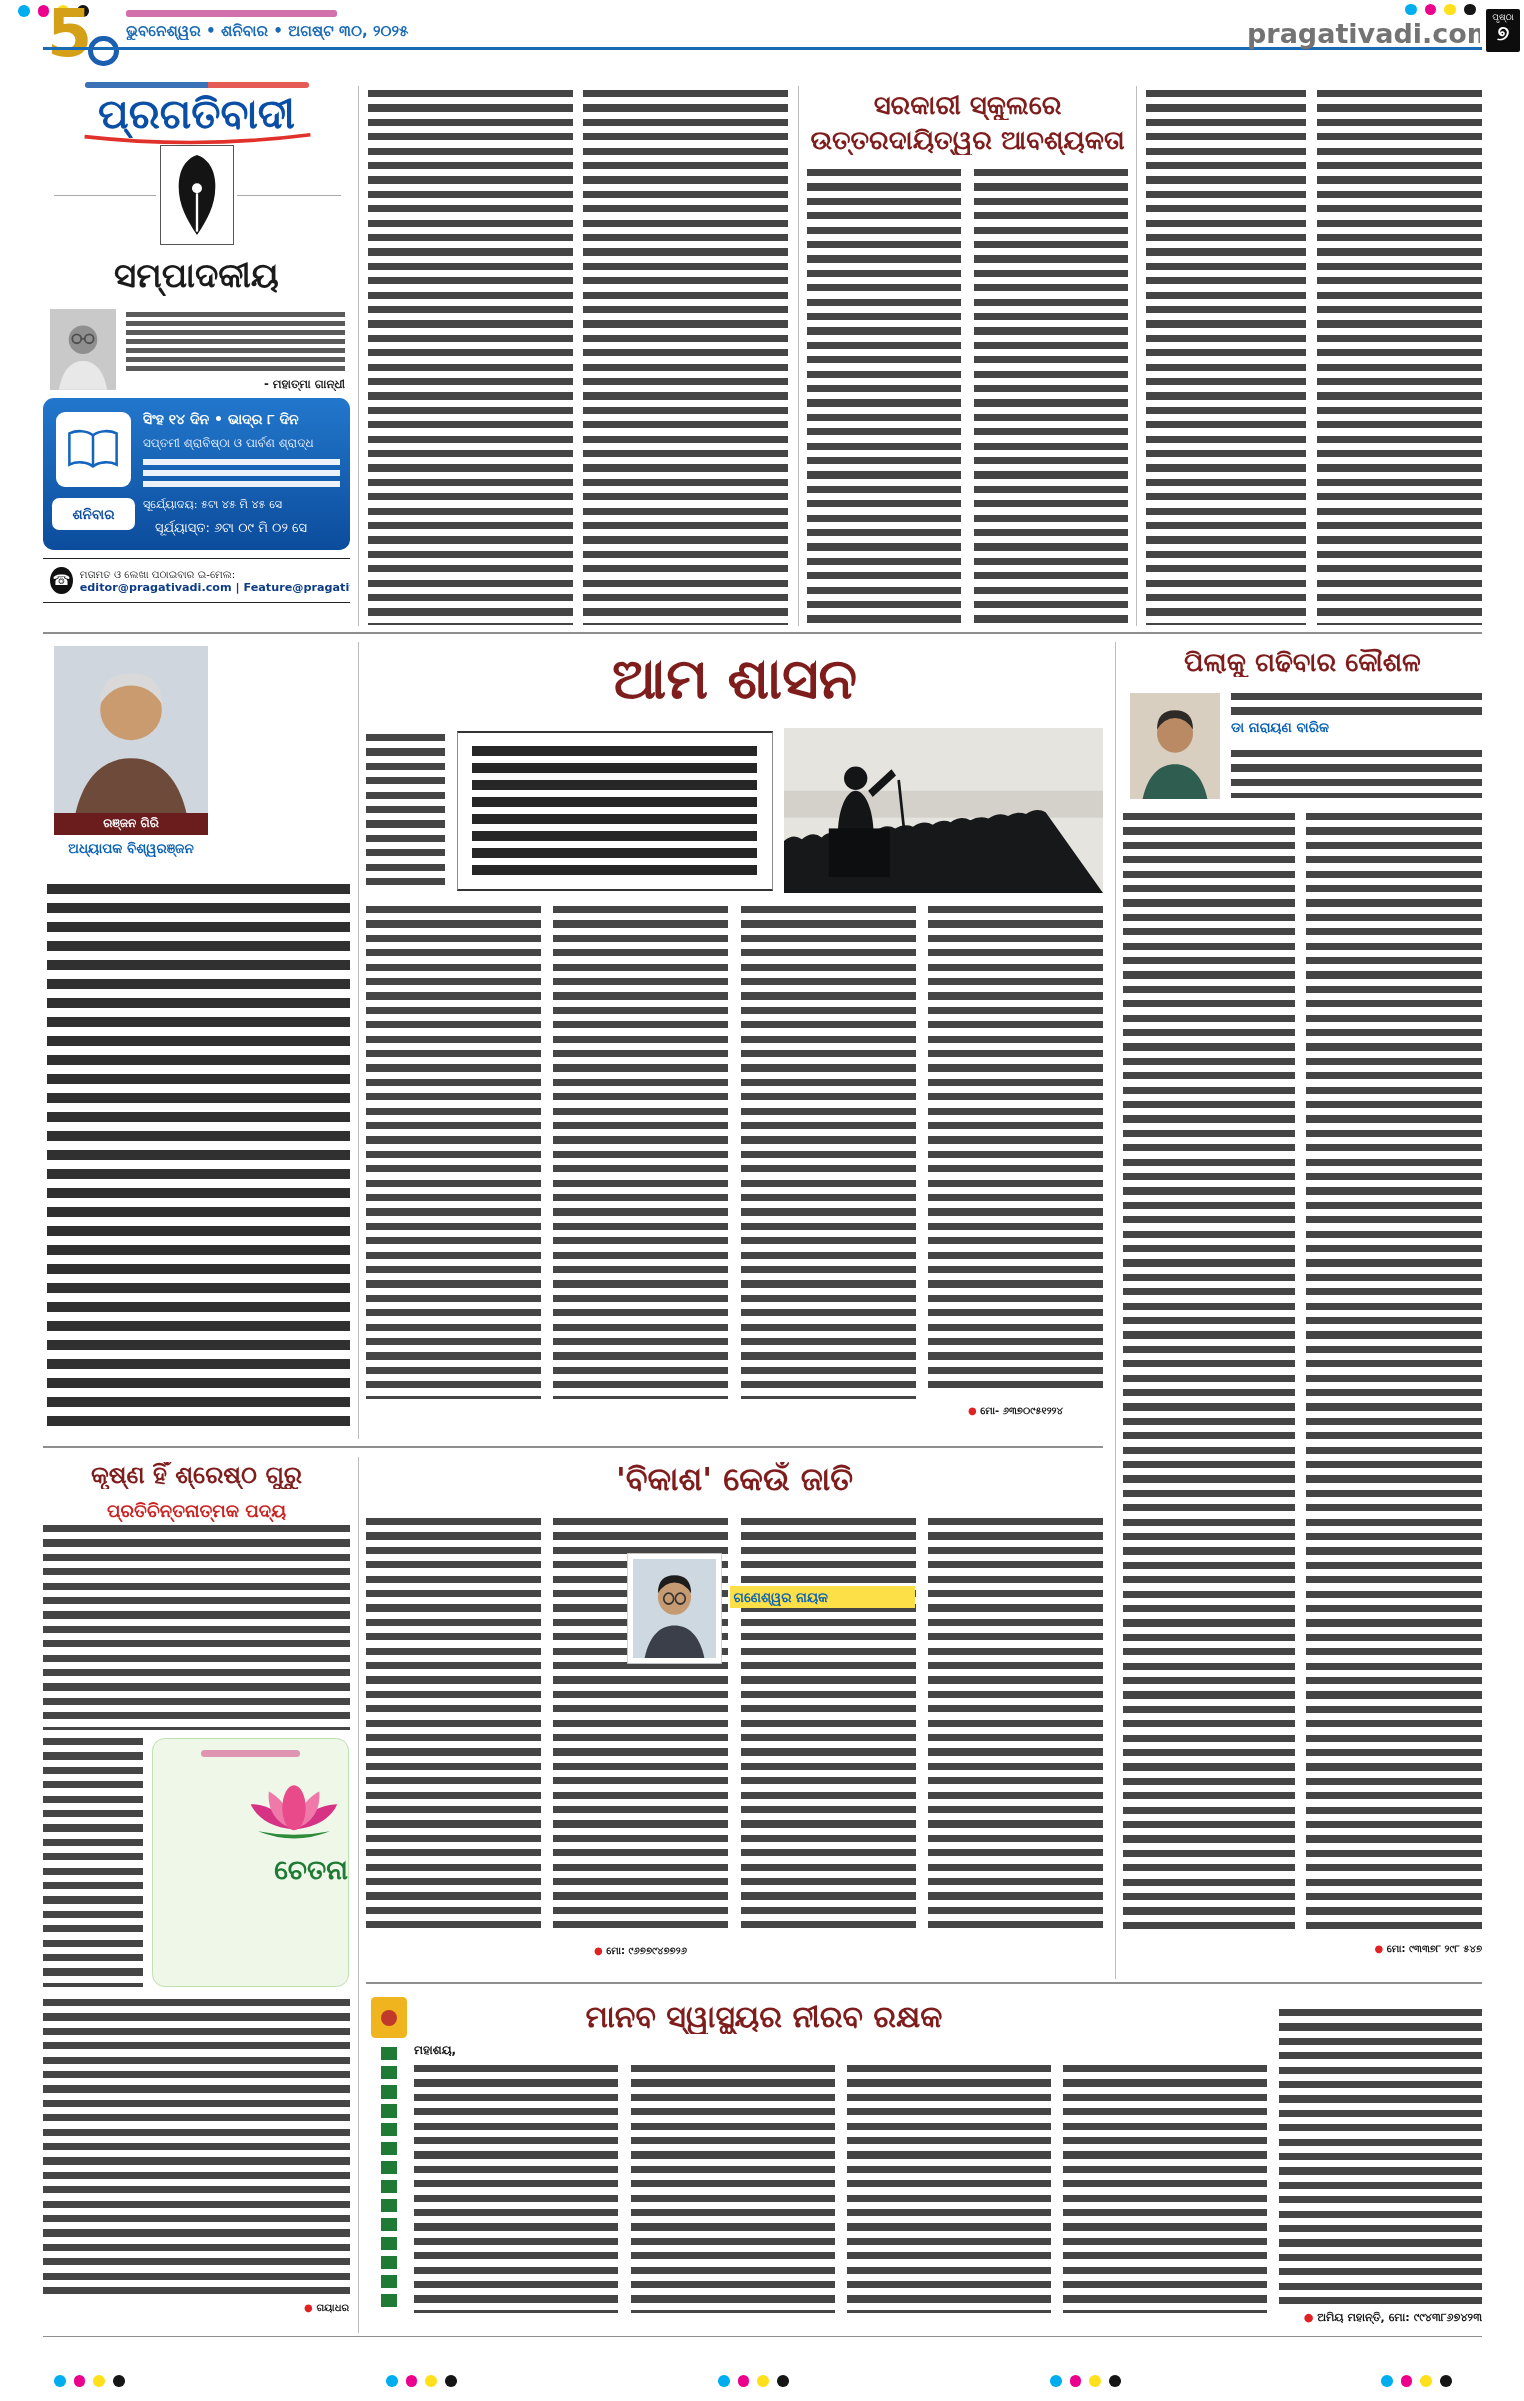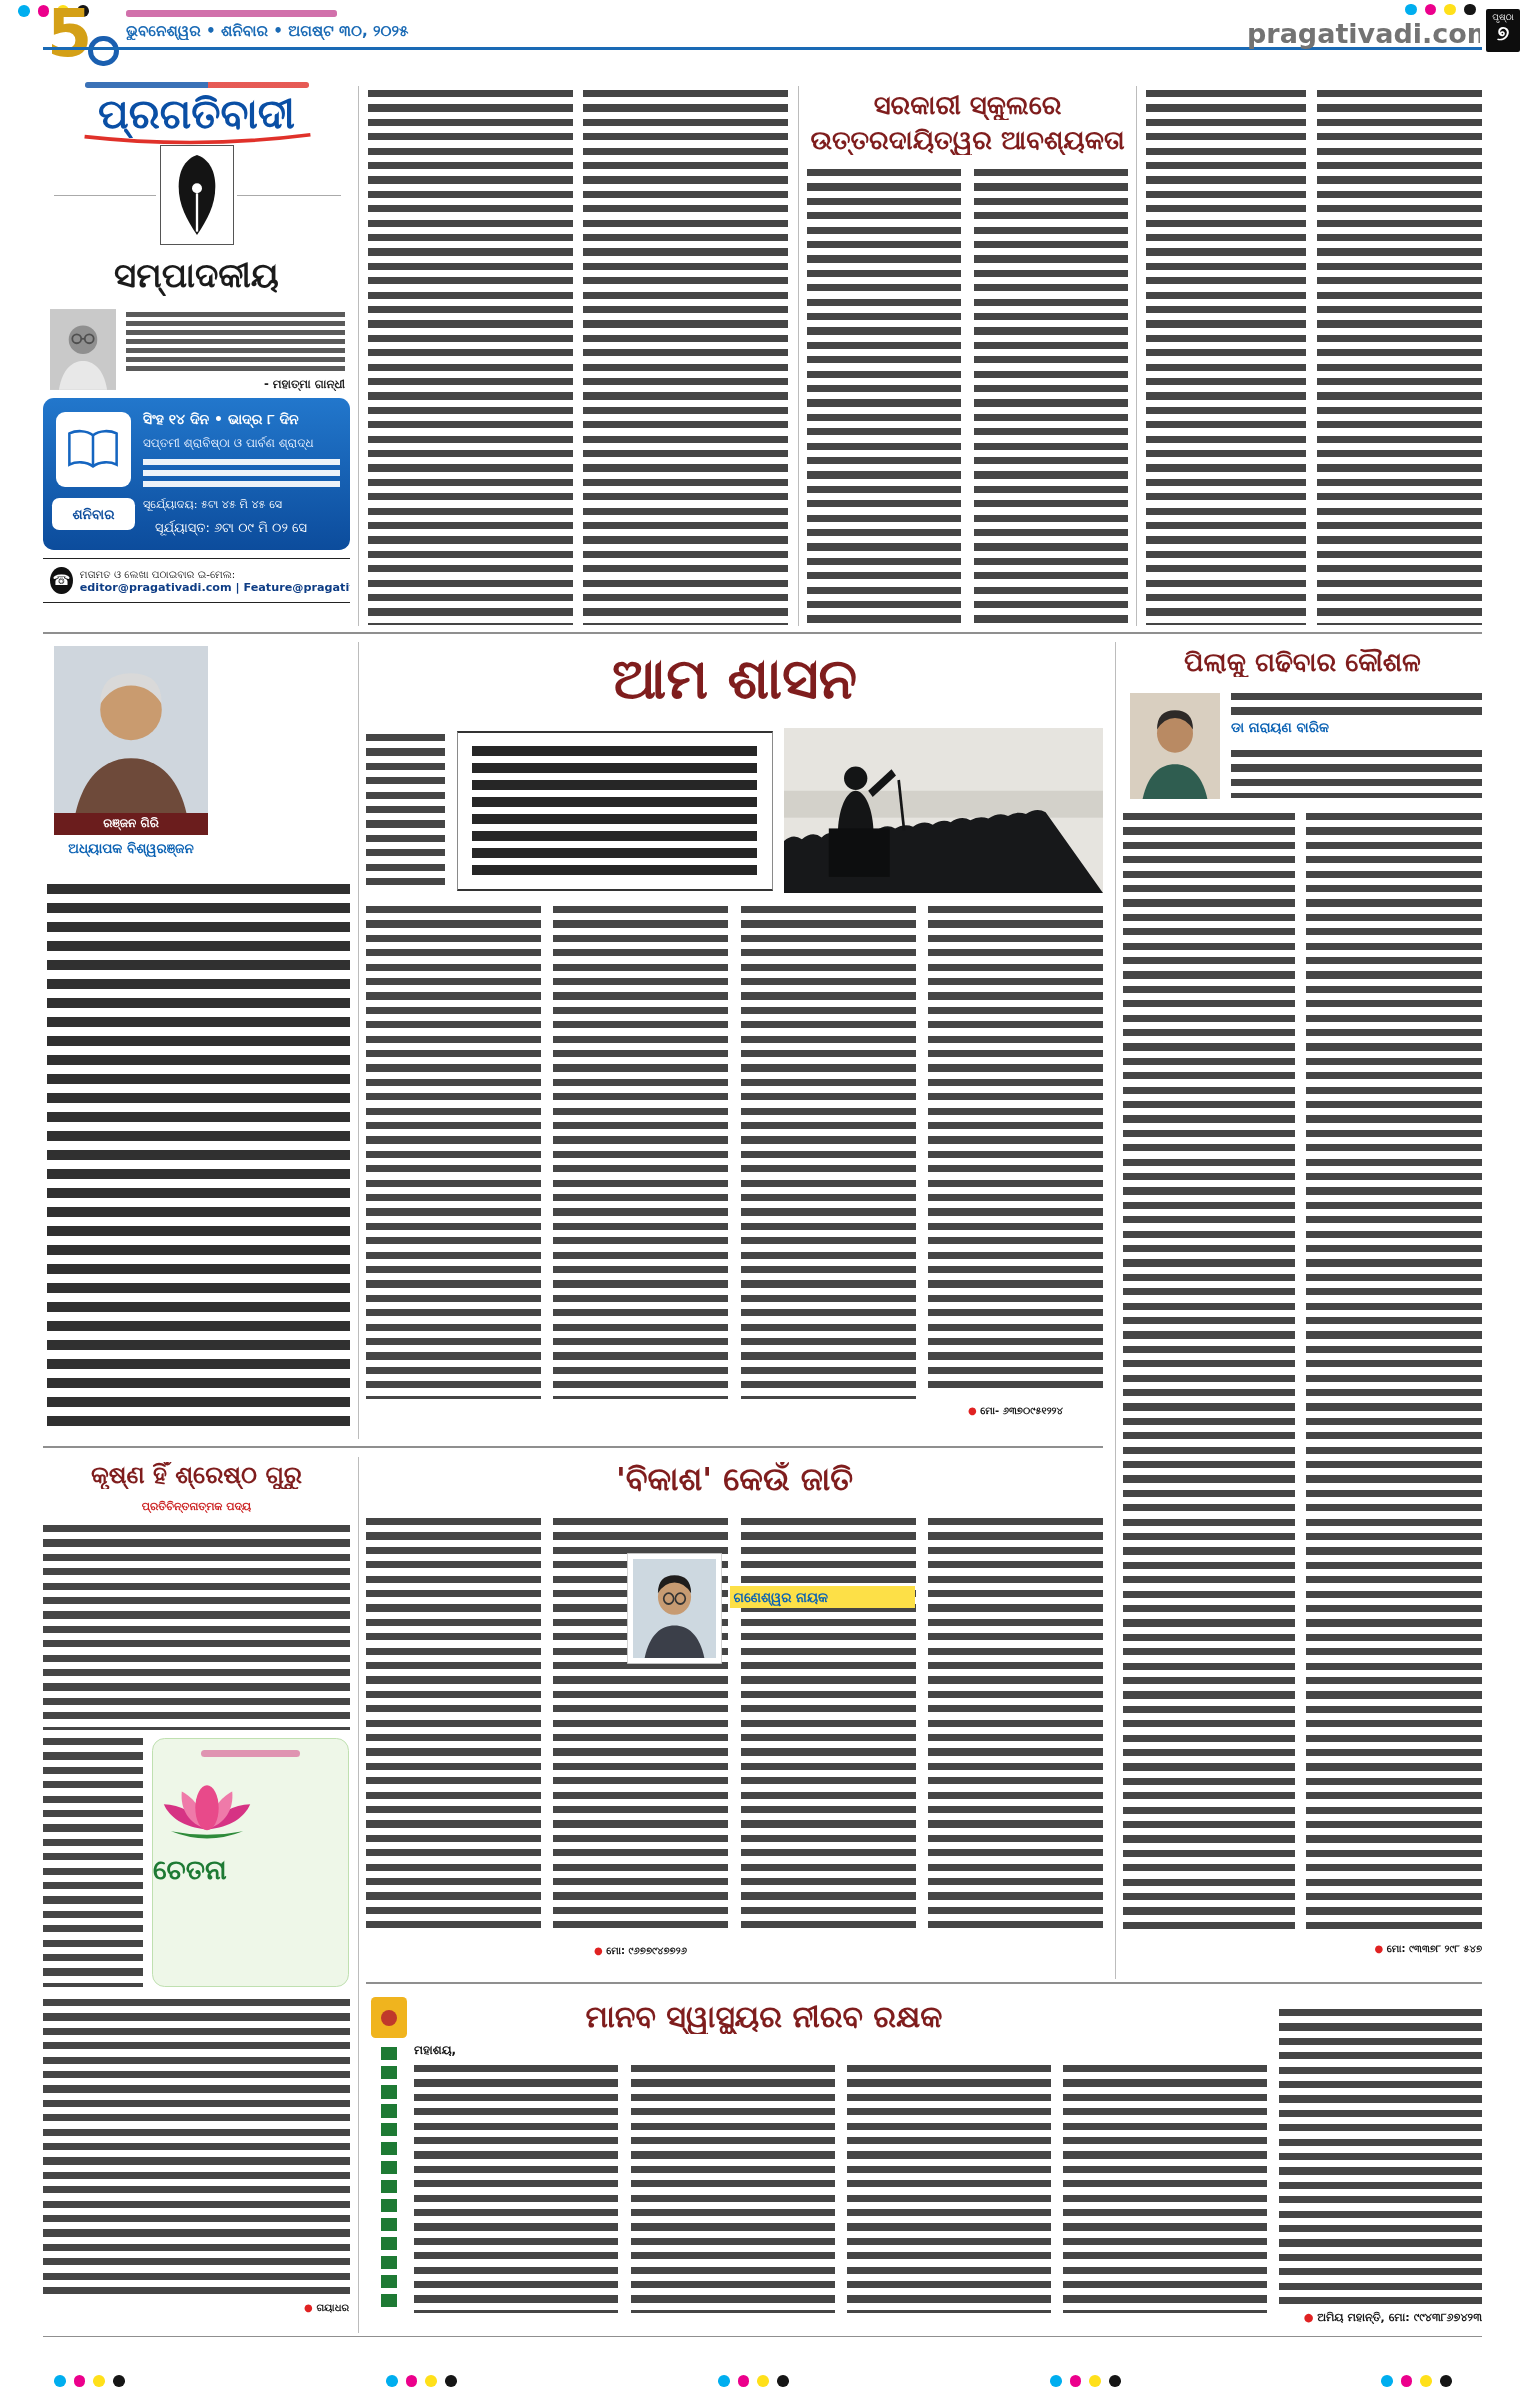--- a/index.html
+++ b/index.html
@@ -26,21 +26,21 @@
   .phone-line{position:absolute;font-weight:bold;font-size:10px;color:#151515;white-space:nowrap;overflow:hidden}
   .phone-line .blt{color:#e02222;margin-right:3.6px}
 
   .dot{width:11.7px;height:11.7px;border-radius:50%;display:inline-block;margin-right:8px}
   .dot.c{background:#00aeef}.dot.m{background:#ec008c}.dot.y{background:#ffe01a}.dot.k{background:#161616}
   .regbar{position:absolute;display:flex}
 
   .calbox{position:absolute;left:43px;top:398px;width:307px;height:152px;border-radius:10.8px;background:linear-gradient(180deg,#2277cc 0%,#0c4c9c 100%)}
   .contactbar{position:absolute;left:43px;top:558px;width:307px;height:45px;border-top:1.8px solid #222;border-bottom:1.8px solid #222;display:flex;align-items:center;background:#fff}
   .quotebox{position:absolute;left:457px;top:731px;width:316px;height:160px;border:0.9px solid #8a8a8a;border-top:2.7px solid #333;border-bottom:2.7px solid #333;background:#fff}
-  .chetana{position:absolute;left:152px;top:1738px;width:197px;height:249px;background:#eef7e8;border:1.8px solid #bfe0b0;border-radius:12.6px;text-align:left}
+  .chetana{position:absolute;left:152px;top:1738px;width:197px;height:249px;background:#eef7e8;border:1.8px solid #bfe0b0;border-radius:12.6px;text-align:right}
   .badge{position:absolute;left:1486px;top:9px;width:34px;height:43px;background:#0d0d0d;border-radius:2px;color:#fff;text-align:center}
   .photo-frame{position:absolute;overflow:hidden;background:#cfcfcf}
   .whitepad{border:5.4px solid #fff;box-shadow:0 0 0 0.9px #cfcfcf}
 </style>
 </head>
 <body>
 
 <div class="page">
 
   <div class="regbar" style="left:18px;top:5.4px">
@@ -191,21 +191,21 @@
   <div class="g" style="left:1231px;top:693px;width:251px;height:21.5px"></div>
   <div class="abs nowrap byline-blue" style="left:1231px;top:719px;width:251px;font-size:13.5px">ଡା ନାରାୟଣ ବାରିକ</div>
   <div class="g" style="left:1231px;top:750px;width:251px;height:48px"></div>
   <div class="g" style="left:1123px;top:813px;width:172px;height:1118px"></div>
   <div class="g" style="left:1306px;top:813px;width:176px;height:1118px"></div>
   <div class="phone-line right" style="left:1306px;top:1943px;width:176px"><span class="blt">●</span><span>ମୋ: ୯୩୩୭୮ ୨୯୮ ୫୪୭</span></div>
 
   <div class="hr" style="left:43px;top:1446px;width:1060px;height:1.8px;background:#8f8f8f"></div>
 
   <div class="hl nowrap" style="left:43px;top:1462px;width:307px;font-size:24px">କୃଷ୍ଣ ହିଁ ଶ୍ରେଷ୍ଠ ଗୁରୁ</div>
-  <div class="abs center nowrap" style="left:43px;top:1500px;width:307px;font-size:11px;font-weight:bold;color:#cc2222">ପ୍ରତିଚିନ୍ତନାତ୍ମକ ପଦ୍ୟ</div>
+  <div class="abs center nowrap" style="left:43px;top:1500px;width:307px;font-size:18px;font-weight:bold;color:#cc2222">ପ୍ରତିଚିନ୍ତନାତ୍ମକ ପଦ୍ୟ</div>
   <div class="g" style="left:43px;top:1525px;width:307px;height:205px"></div>
   <div class="g" style="left:43px;top:1738px;width:100px;height:249px"></div>
   <div class="chetana">
     <div style="margin:10.8px auto 0;width:99px;height:7.2px;background:#d86a9a;border-radius:3.6px;opacity:.7"></div>
     <svg style="margin-top:12.6px" width="108" height="72" viewBox="0 0 120 80">
       <path d="M60 66 C34 64 18 52 12 38 C30 38 48 48 60 66 Z" fill="#d63384"></path>
       <path d="M60 66 C86 64 102 52 108 38 C90 38 72 48 60 66 Z" fill="#d63384"></path>
       <path d="M60 66 C40 60 30 44 32 24 C46 32 54 42 60 66 Z" fill="#ef7aa9"></path>
       <path d="M60 66 C80 60 90 44 88 24 C74 32 66 42 60 66 Z" fill="#ef7aa9"></path>
       <ellipse cx="60" cy="42" rx="13" ry="25" fill="#e84a8a"></ellipse>

